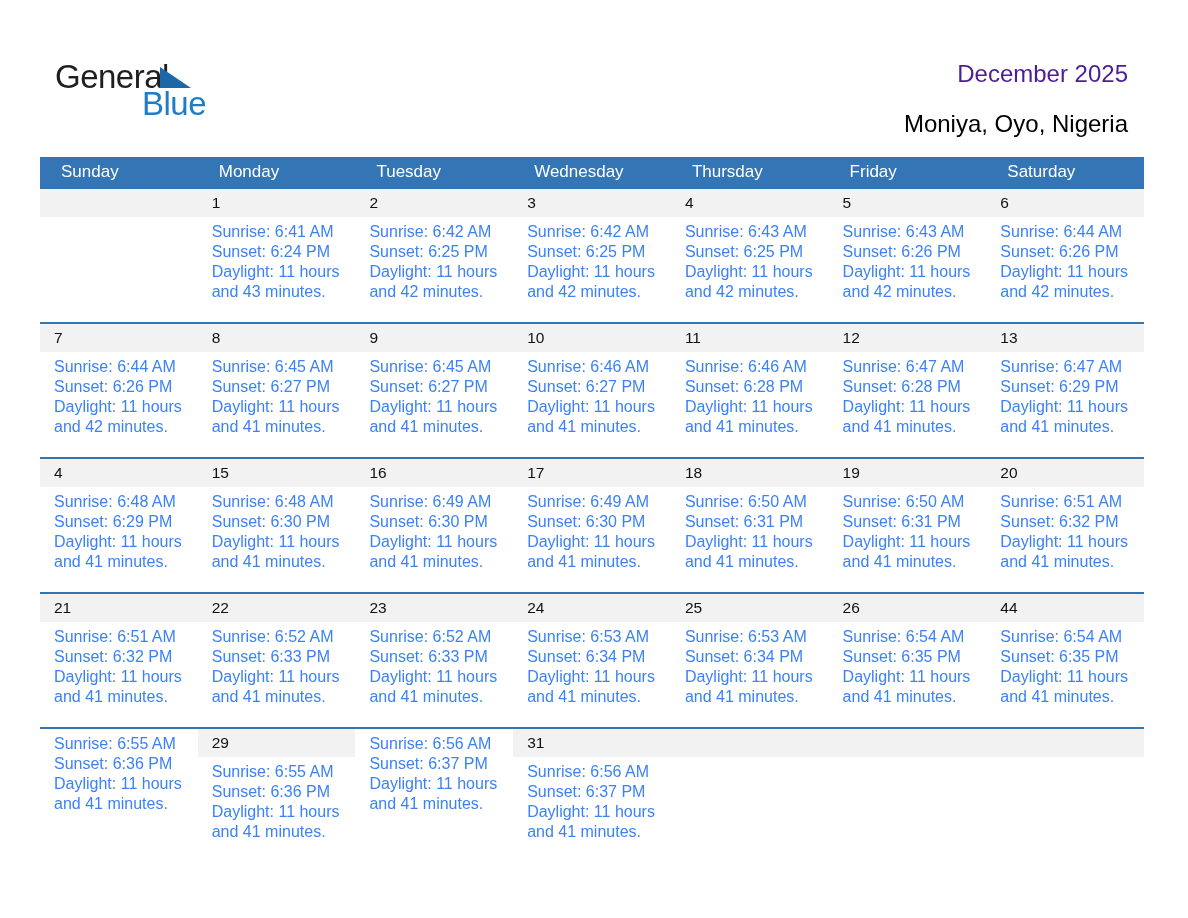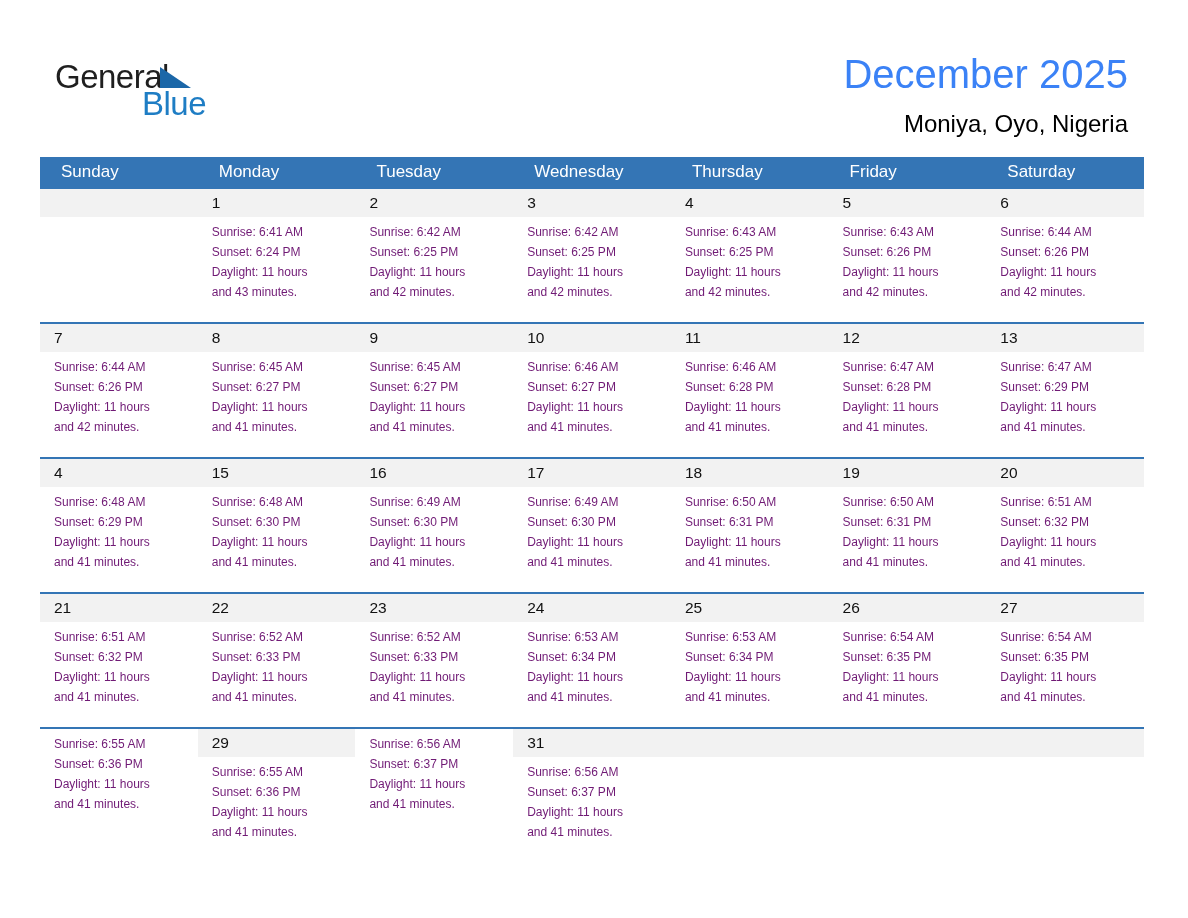--- a/index.html
+++ b/index.html
@@ -21,37 +21,37 @@
     position:absolute;left:105px;top:7px;width:31px;height:21px;
     background:#1b67a8;
     clip-path:polygon(0 0,100% 100%,0 100%);
   }
   .logo-word2{
     position:absolute;left:81px;top:27px;
     font-size:33px;color:#1e7dc4;letter-spacing:-0.5px;line-height:33px;margin-left:6px;
   }
   
   .title-block{position:absolute;right:60px;top:52px;text-align:right;}
-  .month-title{font-size:40px;line-height:44px;color:#3b82f6;}
+  .month-title{font-size:24px;line-height:44px;color:#4c1d95;}
   .location-subtitle{font-size:24px;line-height:28px;color:#000;margin-top:14px;}
   
   .calendar{position:absolute;left:40px;top:157px;width:1104px;}
   .weekday-row{display:flex;background:#3475b5;height:30px;}
   .weekday-cell{
     flex:1 1 0;box-sizing:border-box;
     color:#ffffff;font-size:17px;line-height:30px;padding-left:21px;
     white-space:nowrap;overflow:hidden;
   }
   .week-row{display:flex;border-top:2px solid #3475b5;height:133px;}
   .day-cell{flex:1 1 0;box-sizing:border-box;min-width:0;}
   .band{
     height:28px;background:#f2f2f2;
     font-size:15.5px;line-height:28px;padding-left:14px;color:#111;
   }
-  .info{padding:5px 6px 0 14px;font-size:12px;line-height:20px;color:#701a75;}
+  .info{padding:5px 6px 0 14px;font-size:16px;line-height:20px;color:#3b82f6;}
   .info .line{white-space:nowrap;}
 </style>
 </head>
 <body>
 
 <div class="page">
 
   <div class="logo">
     <span class="logo-word1">General</span>
     <span class="logo-triangle"></span>
@@ -312,21 +312,21 @@
           <div class="day-cell">
             <div class="band">26</div>
             <div class="info">
               <div class="line">Sunrise: 6:54 AM</div>
               <div class="line">Sunset: 6:35 PM</div>
               <div class="line">Daylight: 11 hours</div>
               <div class="line">and 41 minutes.</div>
             </div>
           </div>
           <div class="day-cell">
-            <div class="band">27</div>
+            <div class="band">44</div>
             <div class="info">
               <div class="line">Sunrise: 6:54 AM</div>
               <div class="line">Sunset: 6:35 PM</div>
               <div class="line">Daylight: 11 hours</div>
               <div class="line">and 41 minutes.</div>
             </div>
           </div>
         </div>
         <div class="week-row">
           <div class="day-cell">

